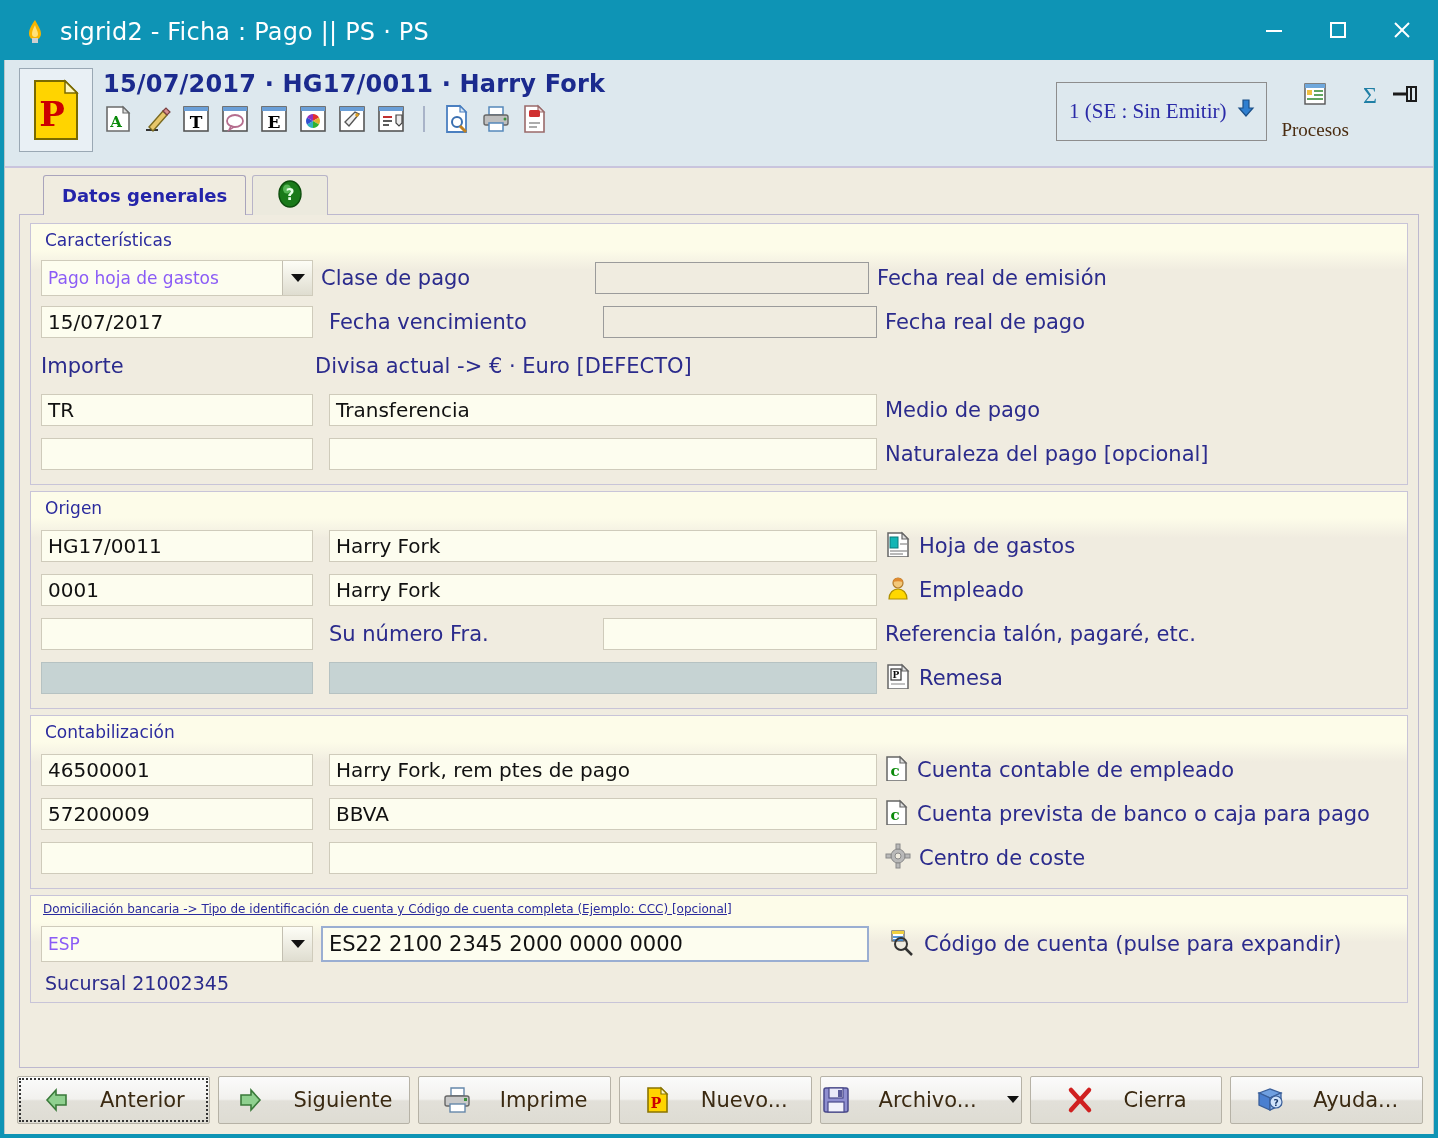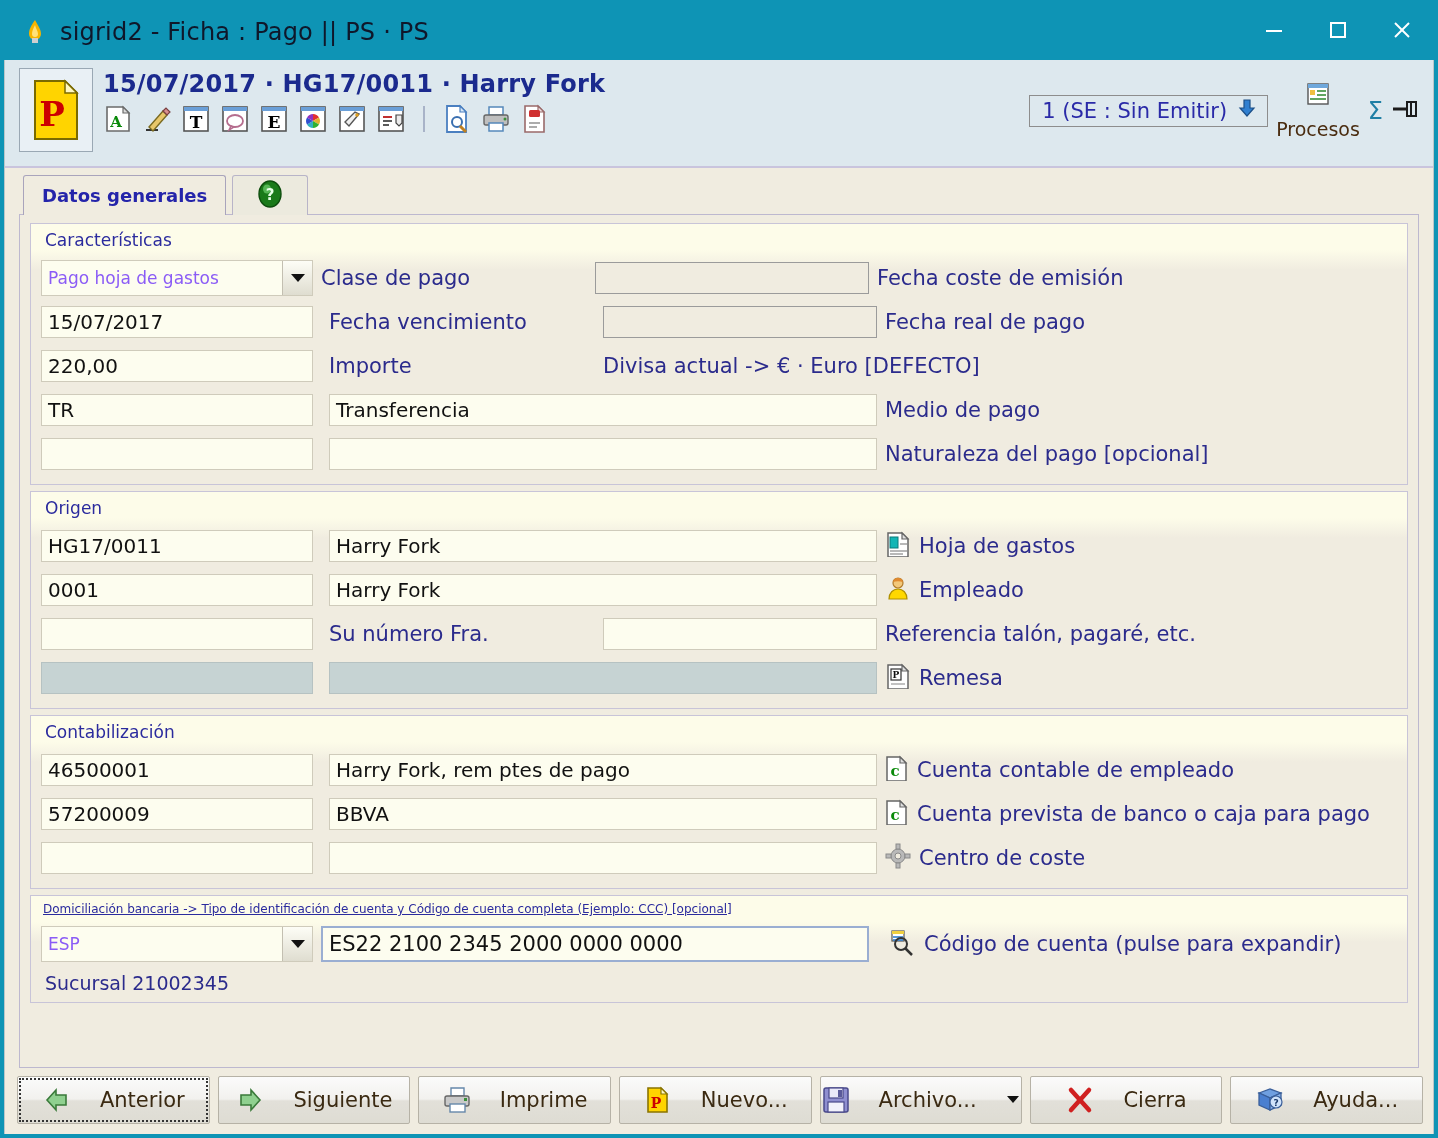--- a/index.html
+++ b/index.html
@@ -24,21 +24,21 @@
     background: #0e94b5;
     display: flex; align-items: center;
     padding-left: 18px;
     color: #ffffff;
   }
   #titlebar .app-icon {
     width: 26px; height: 26px; margin-right: 12px;
     position: relative; flex: 0 0 26px;
   }
   #titlebar .title-text {
-    font-size: 24px; color: #0f172a; letter-spacing: .2px;
+    font-size: 24px; color: #ffffff; letter-spacing: .2px;
     white-space: nowrap;
   }
   #wincontrols { margin-left: auto; display: flex; height: 56px; }
   #wincontrols .wb {
     width: 64px; height: 52px;
     display: flex; align-items: center; justify-content: center;
     cursor: default;
   }
 
   
@@ -74,22 +74,22 @@
     white-space: nowrap; margin-bottom: 6px; letter-spacing: .2px; text-align: center;
   }
   #toolbar { display: flex; align-items: center; gap: 9px; }
   .tbicon { width: 30px; height: 30px; display: block; }
   .tbsep {
     width: 2px; height: 26px; background: #a8b3c8; margin: 0 8px;
     flex: 0 0 2px;
   }
 
   #headerright {
-    margin-left: auto; display: flex; align-items: center;
-    gap: 8px; padding-top: 14px;
+    margin-left: auto; display: flex; 
+    gap: 14px; padding-top: 14px; font-family: Liberation Serif, serif;
   }
   #statusbox {
     border: 1px solid #8d8d8d; background: #dde8ee;
     padding: 2px 10px 3px 12px;
     display: flex; align-items: center; gap: 10px;
     font-size: 21px; color: #2a2aa8;
     white-space: nowrap;
   }
   #procesos {
     display: flex; align-items: center; gap: 8px;
@@ -97,20 +97,21 @@
   }
   .hdr-sym { font-size: 24px; color: #1f7fa5; }
 
   
   #tabstrip {
     flex: 0 0 46px;
     background: #f0ece0;
     display: flex; align-items: flex-end;
     padding: 6px 0 0 18px;
     position: relative;
+    margin-left: 20px;
   }
   .tab {
     height: 40px; padding: 0 18px;
     display: flex; align-items: center; justify-content: center;
     background: #f0ece0;
     border: 1px solid #b8b4c8;
     border-bottom: none;
     border-radius: 3px 3px 0 0;
     font-size: 18px; font-weight: bold; color: #2424aa;
     margin-right: 6px;
@@ -437,32 +438,31 @@
 
         <div class="row">
           <div class="combo">
             <span class="cval">Pago hoja de gastos</span>
             <span class="carrow">
                 <i></i>
               </span>
           </div>
           <span class="lbl mid">Clase de pago</span>
           <div class="fld gray date"></div>
-          <span class="lbl">Fecha coste de emisión</span>
+          <span class="lbl">Fecha real de emisión</span>
         </div>
 
         <div class="row">
           <div class="fld code">15/07/2017</div>
           <span class="lbl mid">Fecha vencimiento</span>
           <div class="fld gray date"></div>
           <span class="lbl">Fecha real de pago</span>
         </div>
 
         <div class="row">
-          <div class="fld code">220,00</div>
           <span class="lbl mid">Importe</span>
           <span class="lbl">Divisa actual -&gt; € · Euro [DEFECTO]</span>
         </div>
 
         <div class="row">
           <div class="fld code">TR</div>
           <div class="fld desc">Transferencia</div>
           <span class="lbl">Medio de pago</span>
         </div>
 

